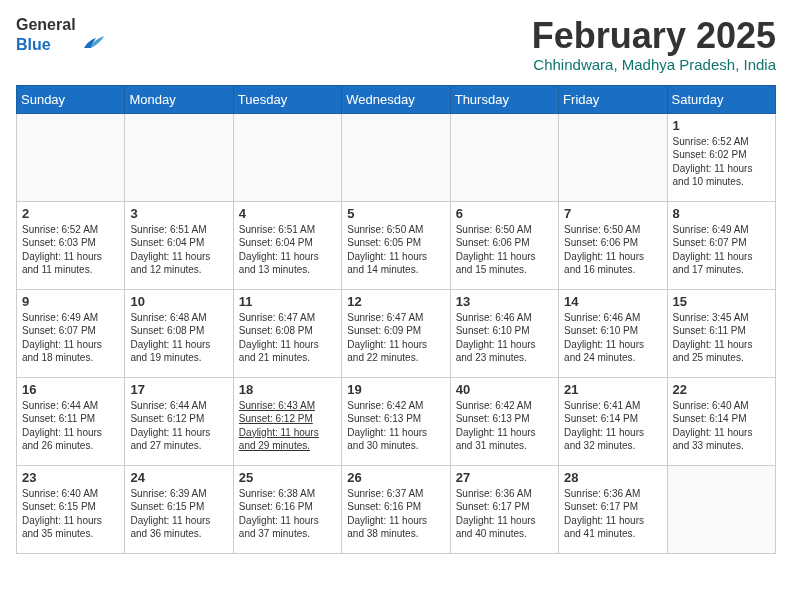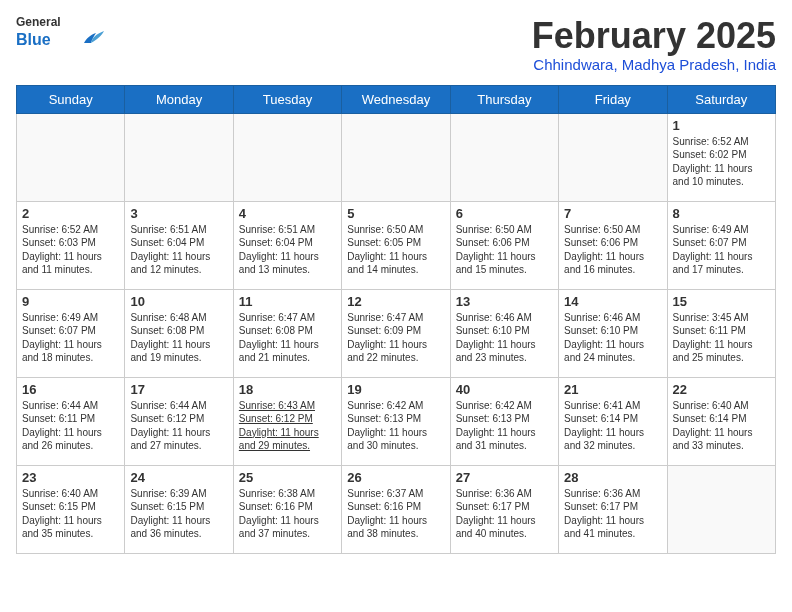--- a/index.html
+++ b/index.html
@@ -20,33 +20,33 @@
       text-align: right;
     }
     .month-title {
       font-size: 36px;
       font-weight: bold;
       color: #333;
       line-height: 1.1;
     }
     .location {
       font-size: 15px;
-      color: #1d4ed8;
+      color: #0f766e;
     }
     .calendar {
       width: 100%;
       border-collapse: collapse;
       border: 1px solid #ccc;
     }
     .calendar th {
       background: #1a6fc4;
       color: #fff;
       font-size: 13px;
       padding: 6px 4px;
-      text-align: center;
+      text-align: left;
       font-weight: normal;
       border: 1px solid #1a5fa0;
     }
     .calendar td {
       vertical-align: top;
       border: 1px solid #ccc;
       padding: 4px 5px;
       width: calc(100% / 7);
       height: 88px;
       font-size: 10.5px;
@@ -69,21 +69,21 @@
     .logo-wrap {
       display: flex;
       align-items: center;
     }
     .logo-name {
       display: flex;
       flex-direction: column;
       line-height: 1.1;
     }
     .logo-general {
-      font-size: 12px;
+      font-size: 16px;
       font-weight: bold;
       color: #333;
     }
     .logo-blue-word {
       font-size: 16px;
       font-weight: bold;
       color: #1a6fc4;
     }
     .bird-svg {
       margin-left: 2px;

